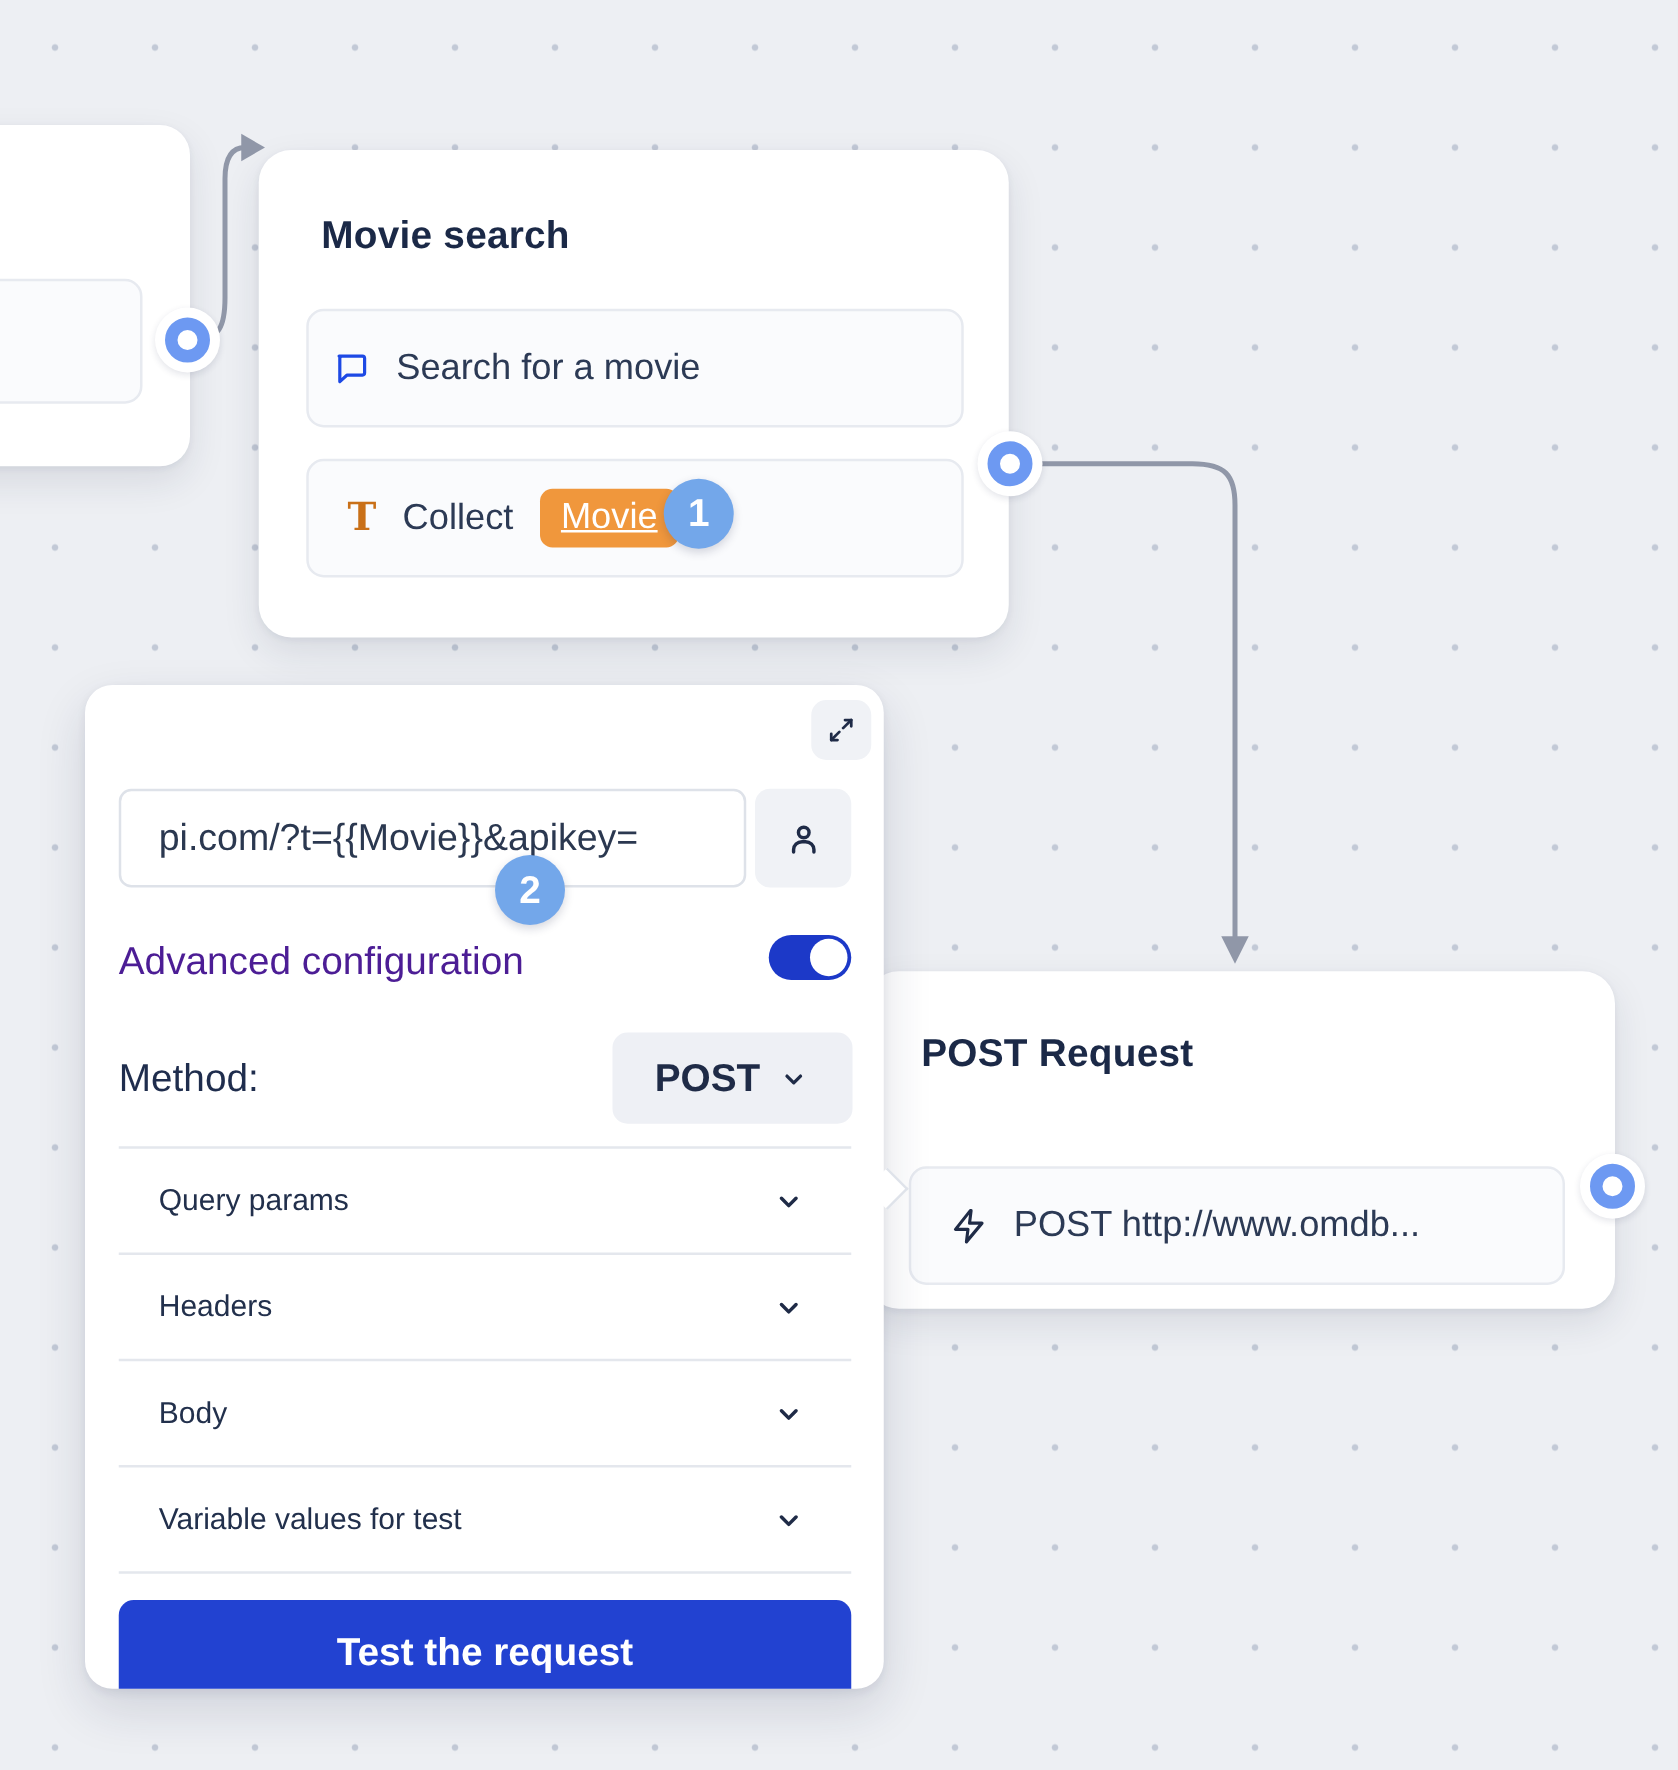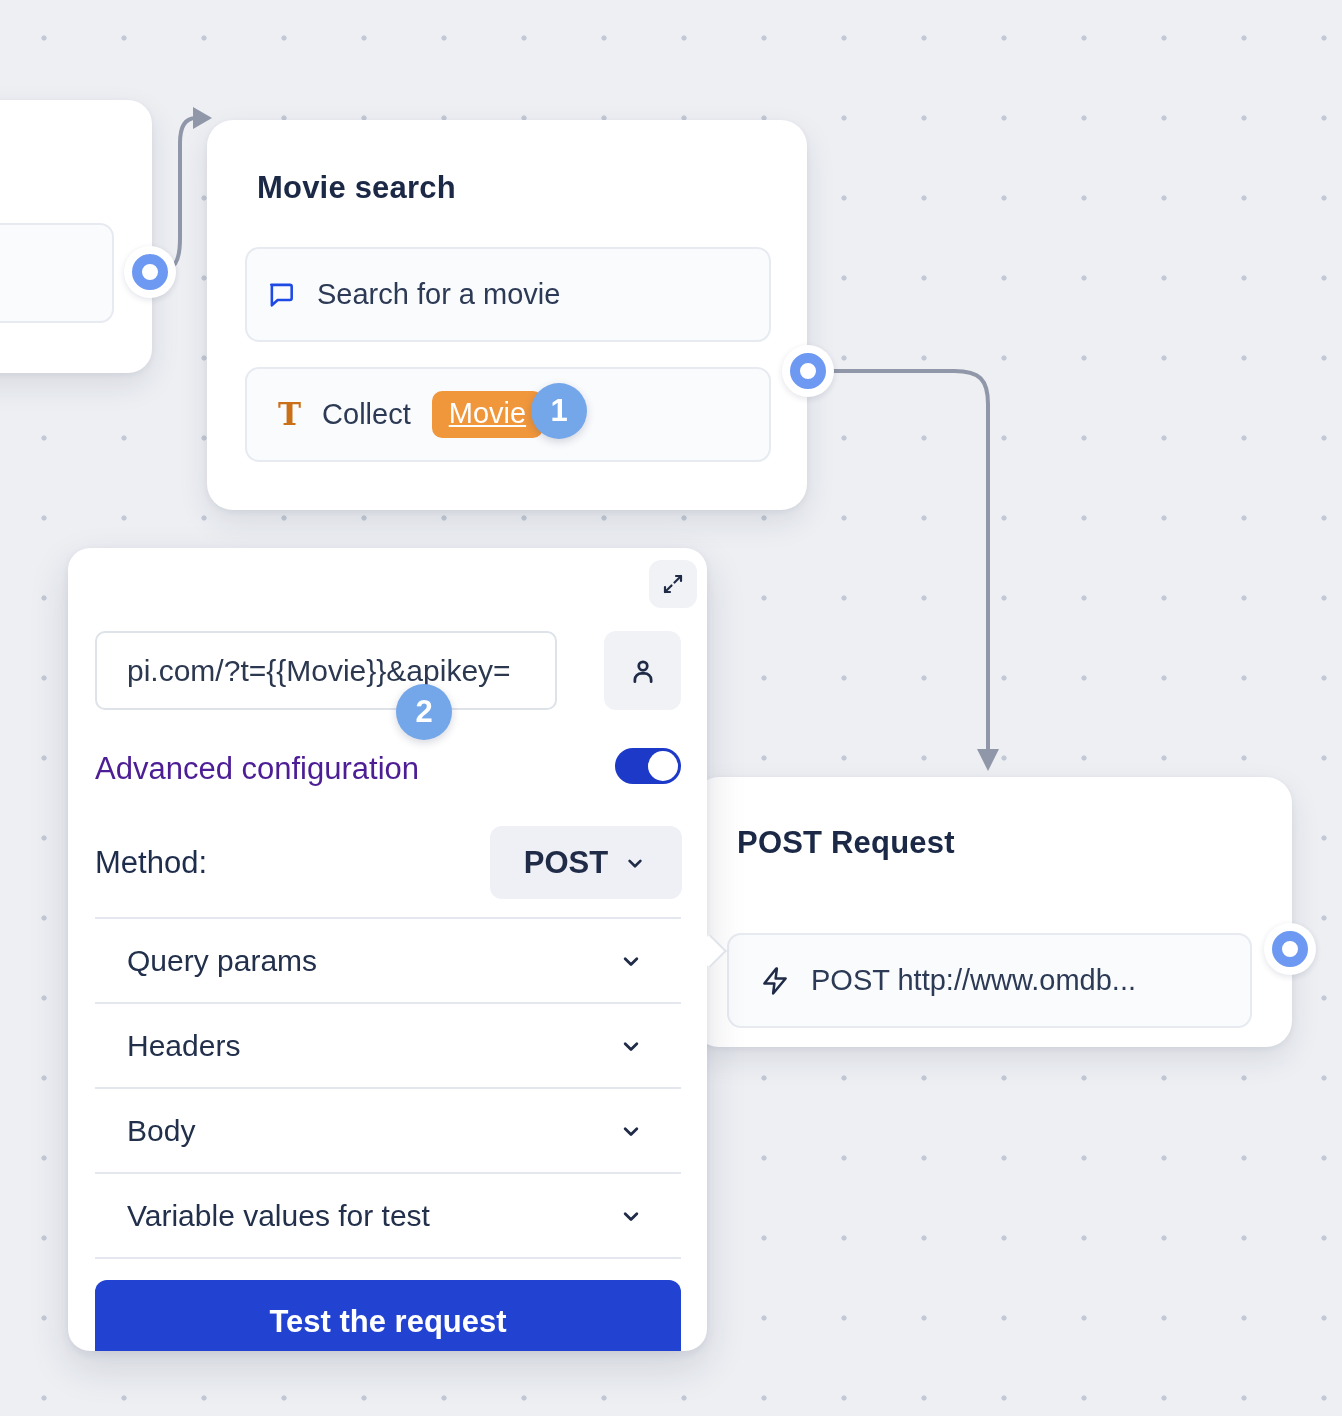--- a/index.html
+++ b/index.html
@@ -69,21 +69,21 @@
     background:#ffffff; border-top:2px solid #dfe3ea; border-right:2px solid #dfe3ea;
     transform:rotate(45deg); z-index:26;
   }
   .icon-btn{
     position:absolute; background:#f0f2f6; border-radius:12px;
     display:flex; align-items:center; justify-content:center; cursor:pointer;
   }
   .expand-btn{left:581px; top:12px; width:48px; height:48px;}
   .person-btn{left:536px; top:83px; width:77px; height:79px;}
   .url-input{
-    position:absolute; left:27px; top:83px; width:462px; height:79px; box-sizing:border-box;
+    position:absolute; left:27px; top:83px; width:502px; height:79px; box-sizing:border-box;
     background:#ffffff; border:2px solid #dee2e9; border-radius:10px;
     display:flex; align-items:center; padding-left:30px;
     font-size:30px; color:#2b3850; white-space:nowrap; overflow:hidden;
   }
   .adv-label{position:absolute; left:27px; top:203px; font-size:31px; color:#4c1d95;}
   .toggle{
     position:absolute; left:547px; top:200px; width:66px; height:36px;
     background:#1c39c8; border-radius:18px; cursor:pointer;
   }
   .toggle .knob{
@@ -95,21 +95,21 @@
     position:absolute; left:422px; top:278px; width:192px; height:73px;
     background:#eef0f5; border-radius:12px; display:flex; align-items:center; justify-content:center;
     gap:14px; font-size:31px; font-weight:700; color:#1f2b47; cursor:pointer;
   }
   .sections{
     position:absolute; left:27px; top:369px; width:586px; border-top:2px solid #e4e7ed;
   }
   .section-row{
     height:83px; border-bottom:2px solid #e4e7ed;
     display:flex; align-items:center; justify-content:space-between;
-    padding:0 36px 0 32px; font-size:30px; color:#22304c; cursor:pointer;
+    padding:0 36px 0 32px; font-size:24px; color:#22304c; cursor:pointer;
   }
   .test-btn{
     position:absolute; left:27px; top:732px; width:586px; height:84px;
     background:#2242d1; border:none; border-radius:12px;
     color:#ffffff; font-size:31px; font-weight:700; font-family:inherit; cursor:pointer;
   }
   .t-glyph{font-family:"DejaVu Serif", serif; font-size:31px; font-weight:600; color:#c97018; line-height:1;}
 </style>
 </head>
 <body>

